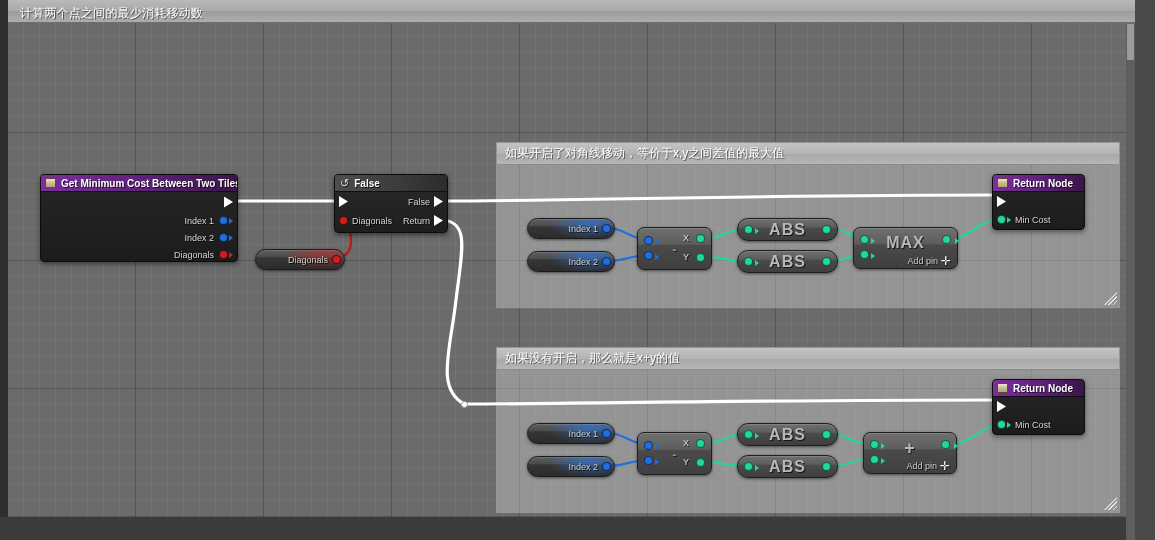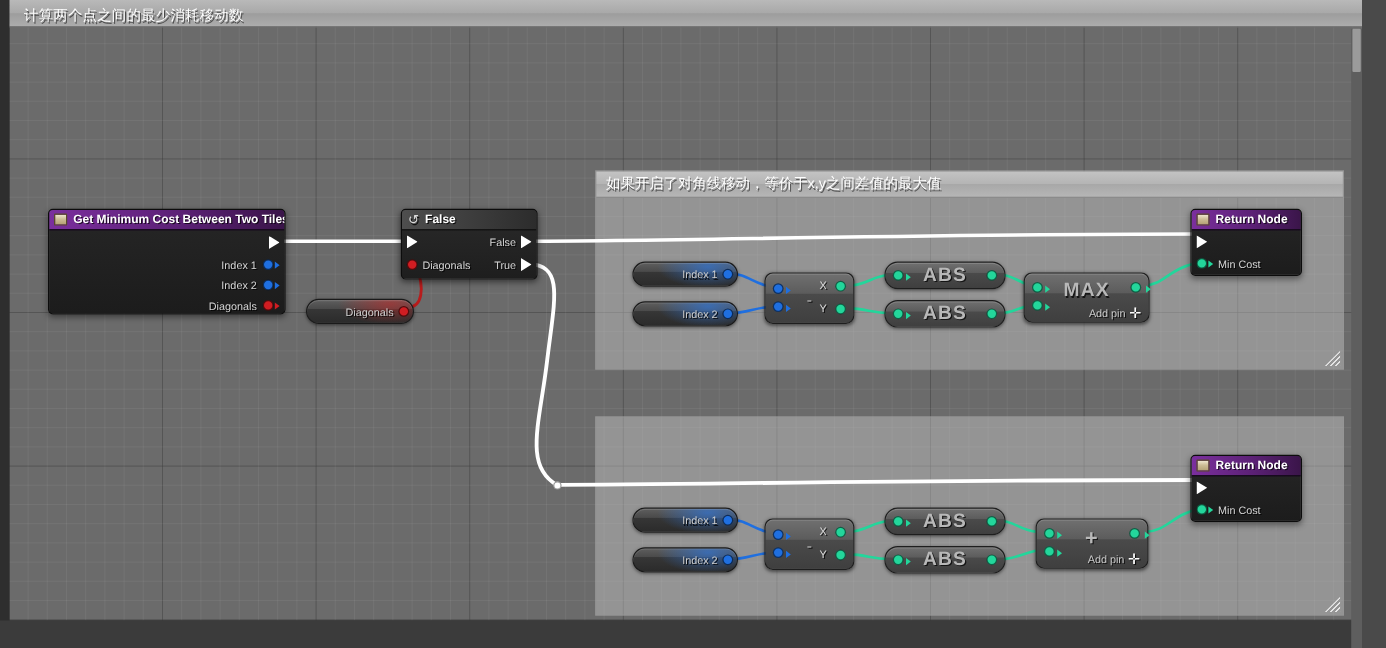--- a/index.html
+++ b/index.html
@@ -306,20 +306,23 @@
   </div>
 
   <div class="comment" style="left:496px; top:142px; width:624px; height:166px;">
     <div class="chdr">
       <span>如果开启了对角线移动，等价于x,y之间差值的最大值</span>
     </div>
     <div class="grip"></div>
   </div>
 
   <div class="comment" style="left:496px; top:347px; width:624px; height:166px;">
+    <div class="chdr">
+      <span>如果没有开启，那么就是x+y的值</span>
+    </div>
     <div class="grip"></div>
   </div>
 
   <svg id="wires">
 
     <path d="M236,201 C 280,201 300,201 340,201" stroke="#ffffff" stroke-width="3" fill="none"></path>
 
     <path d="M340,256 C 352,256 354,240 347,222" stroke="#b81c1c" stroke-width="2.4" fill="none"></path>
 
     <path d="M442,201 C 560,201 760,195 998,195" stroke="#ffffff" stroke-width="3" fill="none"></path>
@@ -397,21 +400,21 @@
         <span>False</span>
         <div class="exec"></div>
       </div>
     </div>
     <div class="brow">
       <div class="bcell">
         <div class="dot red"></div>
         <span>Diagonals</span>
       </div>
       <div class="bcell">
-        <span>True</span>
+        <span>Return</span>
         <div class="exec"></div>
       </div>
     </div>
   </div>
 
   <div class="pill bluevar" style="left:527px; top:218px; width:88px;">
     <span class="plabel">Index 1</span>
     <div class="dot blue"></div>
   </div>
   <div class="pill bluevar" style="left:527px; top:251px; width:88px;">

